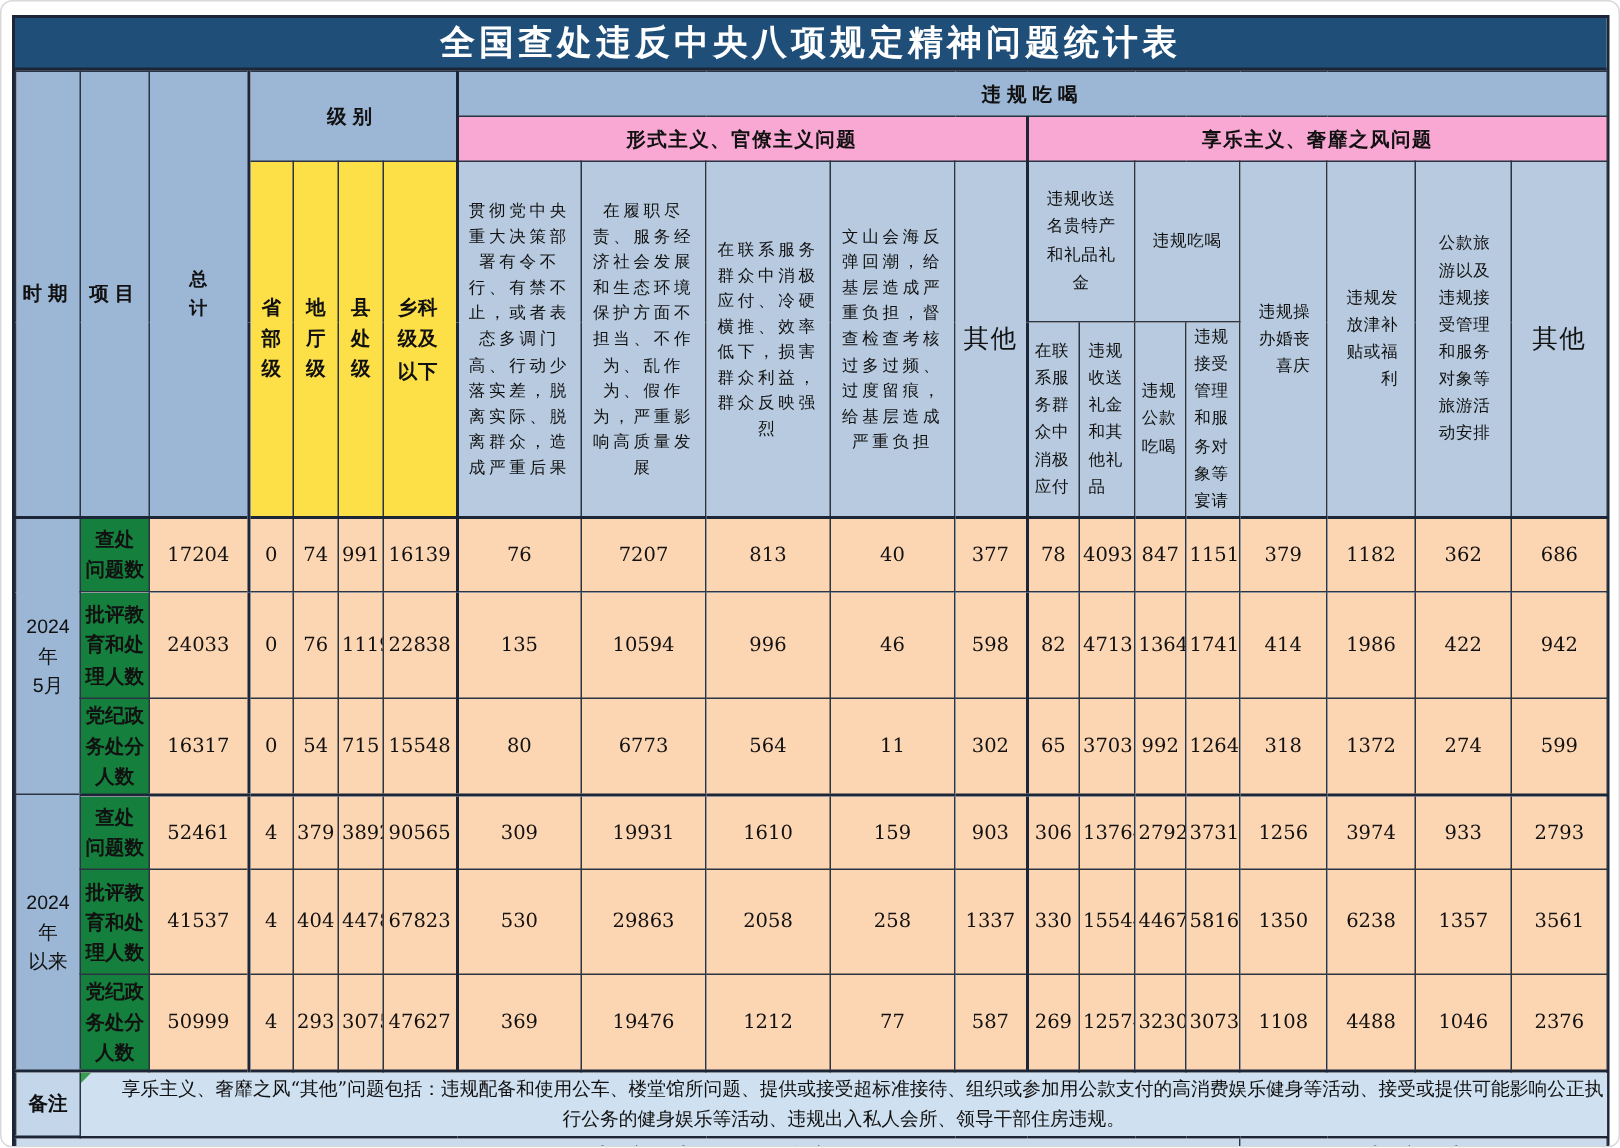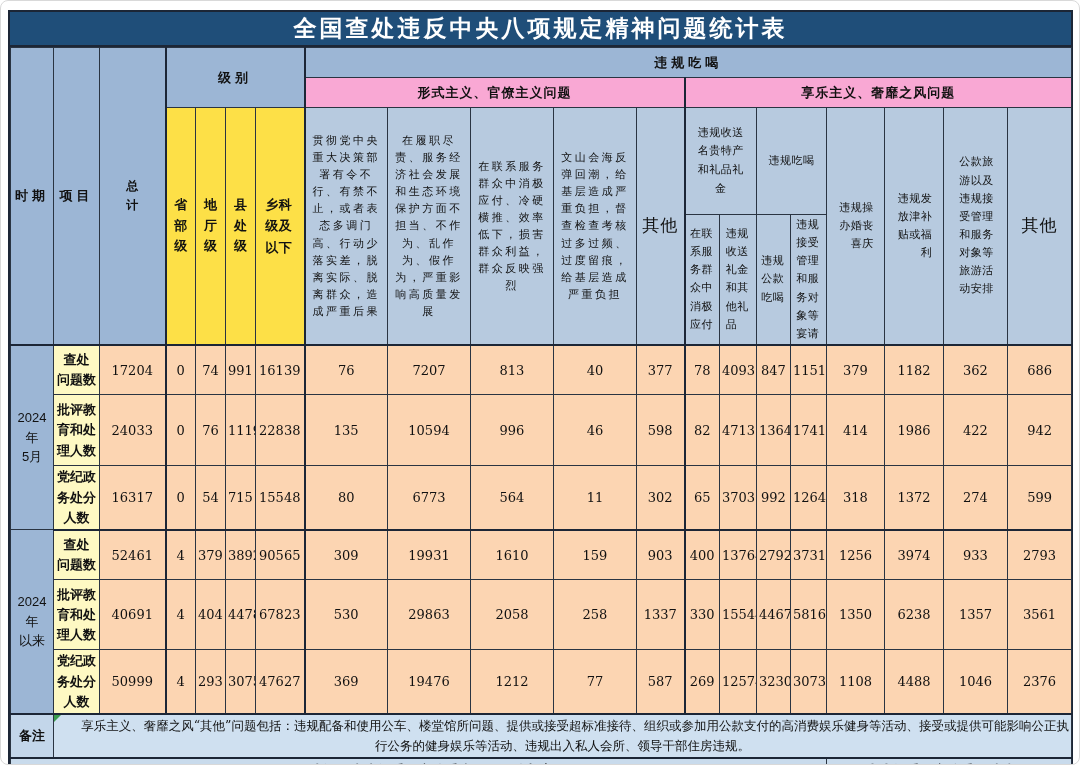--- a/index.html
+++ b/index.html
@@ -21,21 +21,21 @@
   table.grid{border-collapse:collapse;table-layout:fixed;width:1061px;}
   table.grid td{
     border:1px solid #2a3442;text-align:center;vertical-align:middle;
     padding:1px 2px;box-sizing:border-box;overflow:hidden;color:#111;
   }
   
   .h-mid{background:#9cb6d5;font-weight:bold;font-size:13px;}
   .h-light{background:#f9a8d4;font-weight:bold;font-size:13px;letter-spacing:1px;}
   .h-sub{background:#fde047;}
   .period{background:#9cb6d5;font-size:13px;font-weight:500;white-space:pre-line;line-height:1.5;}
-  .item{background:#fef9c3;font-weight:bold;font-size:13px;white-space:pre-line;line-height:1.55;}
+  .item{background:#15803d;font-weight:bold;font-size:13px;white-space:pre-line;line-height:1.55;}
   .num{background:#fcd5b2;font-family:"DejaVu Serif", serif;font-size:13px;color:#6a553f;}
   .longtxt{
     background:#b7cadf;font-family:"DejaVu Serif", serif;font-size:11px;color:#1d242e;
     text-align:justify;text-justify:inter-character;letter-spacing:2.5px;line-height:1.55;
     vertical-align:middle;padding:4px 5px;
   }
   .longtxt.center{text-align:center;}
   .other-cell{background:#b7cadf;font-family:"DejaVu Serif", serif;font-size:17px;color:#1d242e;letter-spacing:1px;}
   .ls3{letter-spacing:4px;}
   
@@ -212,34 +212,34 @@
           <td class="num">52461</td>
           <td class="num tl2">4</td>
           <td class="num">379</td>
           <td class="num">3892</td>
           <td class="num">90565</td>
           <td class="num tl2">309</td>
           <td class="num">19931</td>
           <td class="num">1610</td>
           <td class="num">159</td>
           <td class="num">903</td>
-          <td class="num tl2">400</td>
+          <td class="num tl2">306</td>
           <td class="num">13764</td>
           <td class="num">2792</td>
           <td class="num">3731</td>
           <td class="num">1256</td>
           <td class="num">3974</td>
           <td class="num">933</td>
           <td class="num">2793</td>
         </tr>
         <tr style="height:70px">
           <td class="item">批评教
 育和处
 理人数</td>
-          <td class="num">40691</td>
+          <td class="num">41537</td>
           <td class="num tl2">4</td>
           <td class="num">404</td>
           <td class="num">4478</td>
           <td class="num">67823</td>
           <td class="num tl2">530</td>
           <td class="num">29863</td>
           <td class="num">2058</td>
           <td class="num">258</td>
           <td class="num">1337</td>
           <td class="num tl2">330</td>

